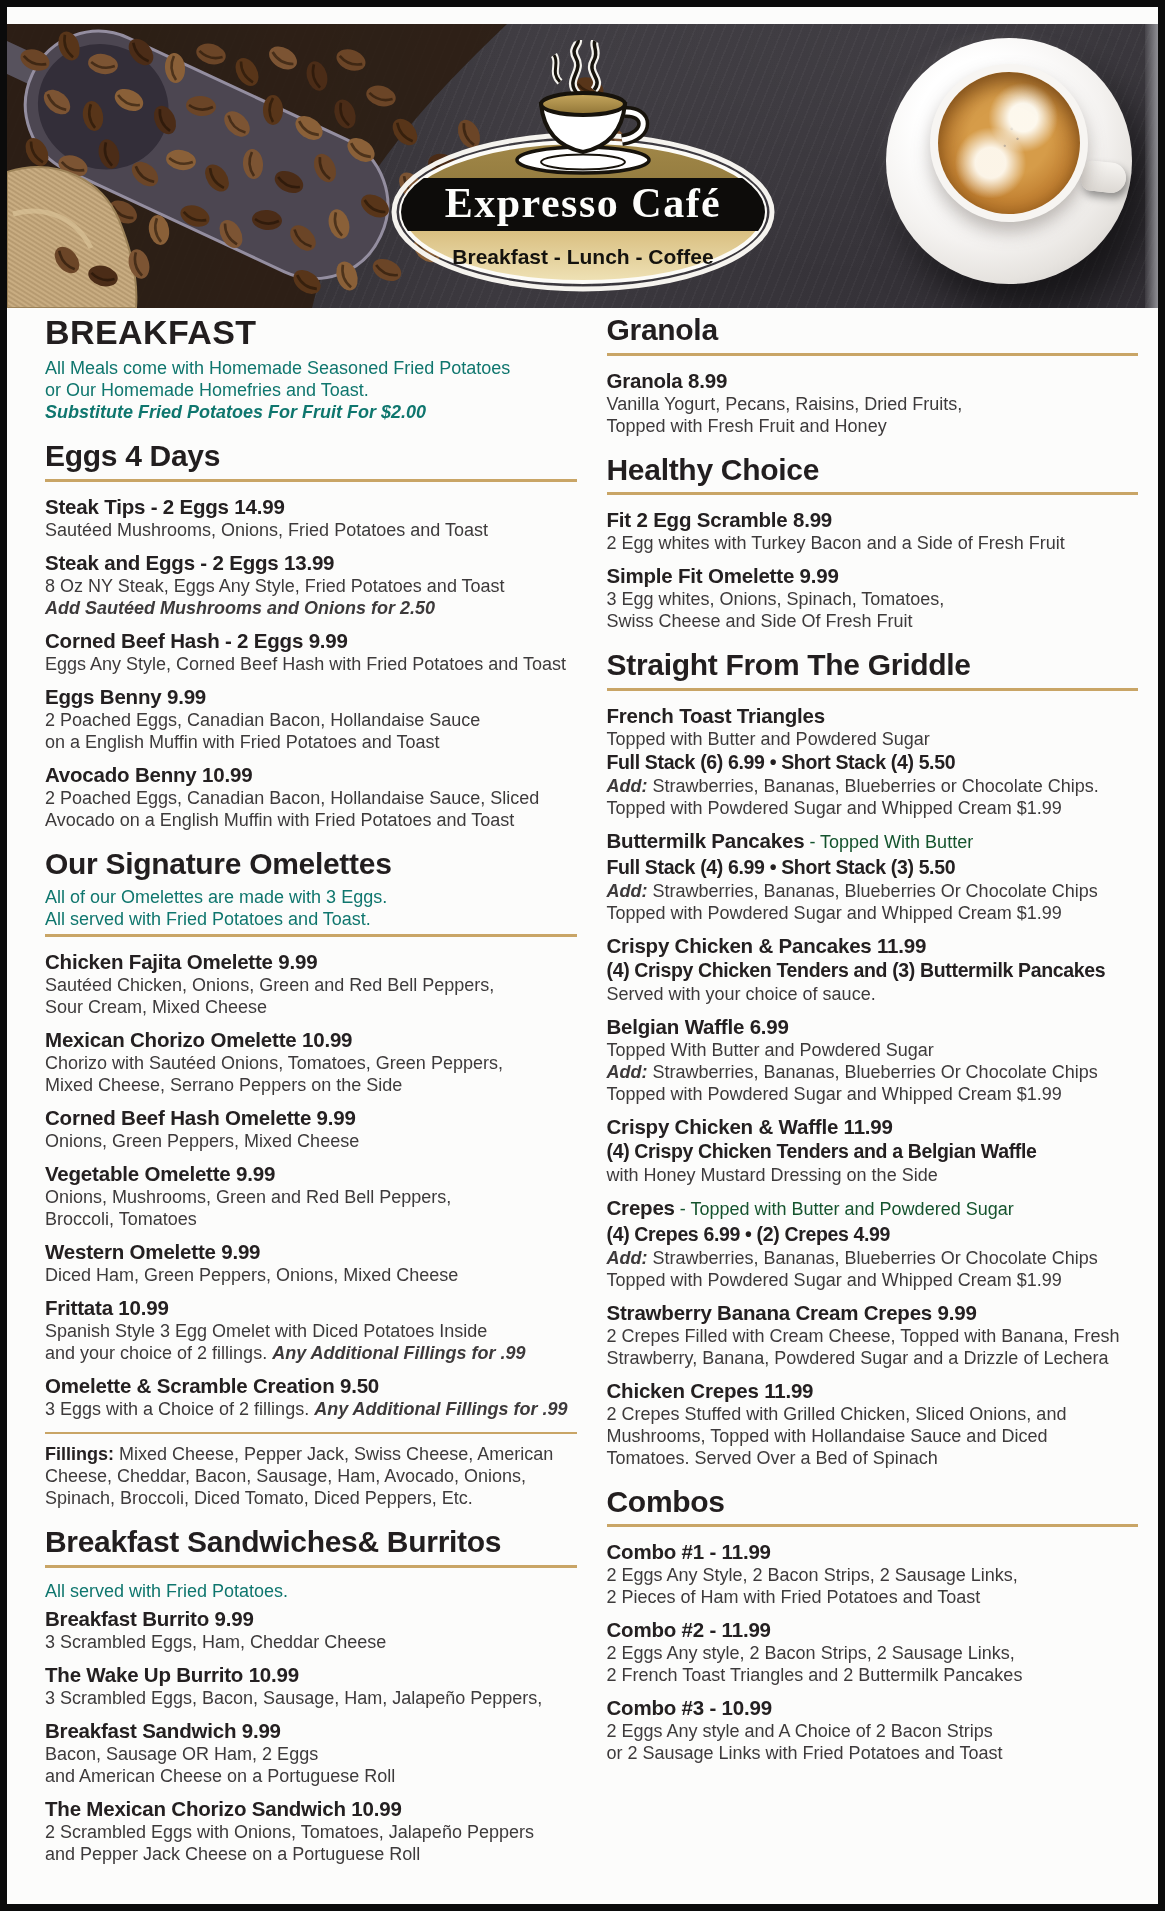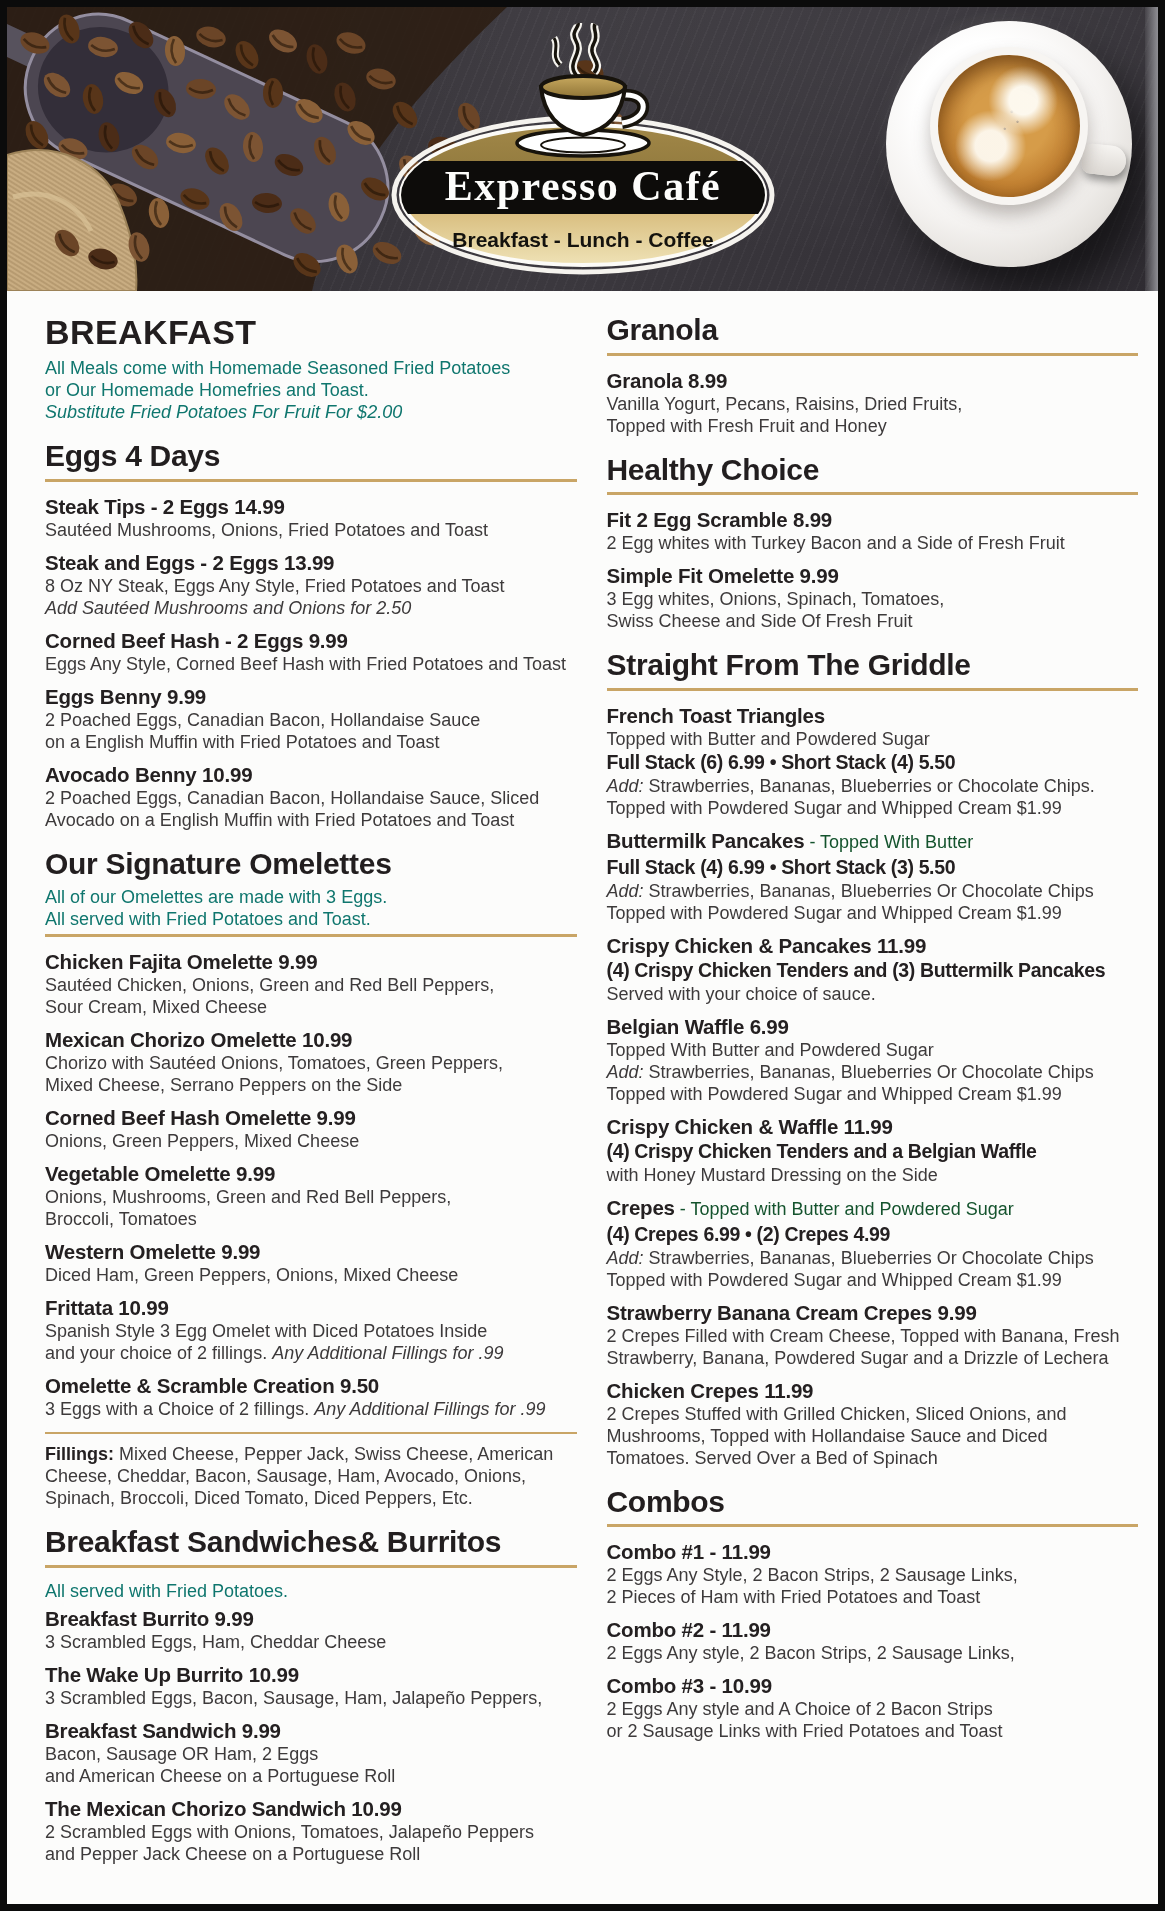--- a/index.html
+++ b/index.html
@@ -1,21 +1,21 @@
 <!DOCTYPE html>
 <html><head>
 <meta charset="utf-8">
 <style>
   html,body{margin:0;padding:0;background:#0b0b0b;}
   .page{position:relative;width:1165px;height:1911px;background:#0b0b0b;overflow:hidden;
         font-family:"Liberation Sans", sans-serif;}
   .sheet{position:absolute;left:7px;top:7px;right:7px;bottom:7px;background:#fcfcfb;overflow:hidden;}
 
   
-  .banner{position:absolute;left:0;top:0;right:0;height:284px;overflow:hidden;
+  .banner{position:absolute;left:0;top:17px;right:0;height:284px;overflow:hidden;
     background:
       radial-gradient(120% 150% at 85% 8%, rgba(255,255,255,.055), transparent 55%),
       repeating-linear-gradient(112deg, rgba(255,255,255,.03) 0 1.5px, rgba(0,0,0,0) 1.5px 9px),
       linear-gradient(100deg,#2e2b30 0%,#3c393f 45%,#302d33 100%);}
   .banner svg{display:block;}
   .beans-art{position:absolute;left:0;top:0;height:284px;width:660px;}
   .edge-strip{position:absolute;right:0;top:0;width:13px;height:100%;
       background:linear-gradient(to right, rgba(140,140,145,.15), #8f8f94);}
 
   
@@ -44,21 +44,21 @@
         padding:18px 20px 0 38px;box-sizing:border-box;}
   .col{flex:1;min-width:0;}
   .section-title{font-weight:700;font-size:30px;line-height:1.12;color:#221e1f;
         letter-spacing:-.3px;margin:16px 0 6px;}
   .section-title.big{font-size:34px;letter-spacing:.4px;margin-top:2px;}
   .col section:first-child .section-title{margin-top:4px;}
   .rule{height:3px;background:#c9a566;margin:3px 0 12px;}
   .rule.thin{height:2px;margin:12px 0 9px;}
   .line{font-size:18px;line-height:22px;color:#3d3a3b;}
   .line.intro{color:#0f766e;}
-  .line .it{font-style:italic;}
+  .line .it{font-style:italic;font-weight:bold;}
   .line .bd{font-weight:700;color:#242021;}
   .line .BD{font-weight:700;font-size:19.5px;line-height:25px;color:#242021;letter-spacing:-.35px;text-align:right;}
   .item{margin-bottom:9px;}
   .item-title{font-weight:700;font-size:20.5px;line-height:25px;color:#242021;letter-spacing:-.2px;}
   .item-title .sfx{font-weight:400;font-size:18px;letter-spacing:0;color:#14532d;}
   .intro-block{margin-bottom:4px;}
   .note{margin-bottom:6px;}
 </style>
 </head>
 <body>
@@ -391,20 +391,21 @@
             <h2 class="section-title">Combos</h2>
             <div class="rule"></div>
             <div class="item">
               <div class="item-title"><span>Combo #1 - 11.99</span></div>
               <div class="line"><span>2 Eggs Any Style, 2 Bacon Strips, 2 Sausage Links,</span></div>
               <div class="line"><span>2 Pieces of Ham with Fried Potatoes and Toast</span></div>
             </div>
             <div class="item">
               <div class="item-title"><span>Combo #2 - 11.99</span></div>
               <div class="line"><span>2 Eggs Any style, 2 Bacon Strips, 2 Sausage Links,</span></div>
+              <div class="line"><span>2 French Toast Triangles and 2 Buttermilk Pancakes</span></div>
             </div>
             <div class="item">
               <div class="item-title"><span>Combo #3 - 10.99</span></div>
               <div class="line"><span>2 Eggs Any style and A Choice of 2 Bacon Strips</span></div>
               <div class="line"><span>or 2 Sausage Links with Fried Potatoes and Toast</span></div>
             </div>
           </section>
         </div>
     </div>
 

